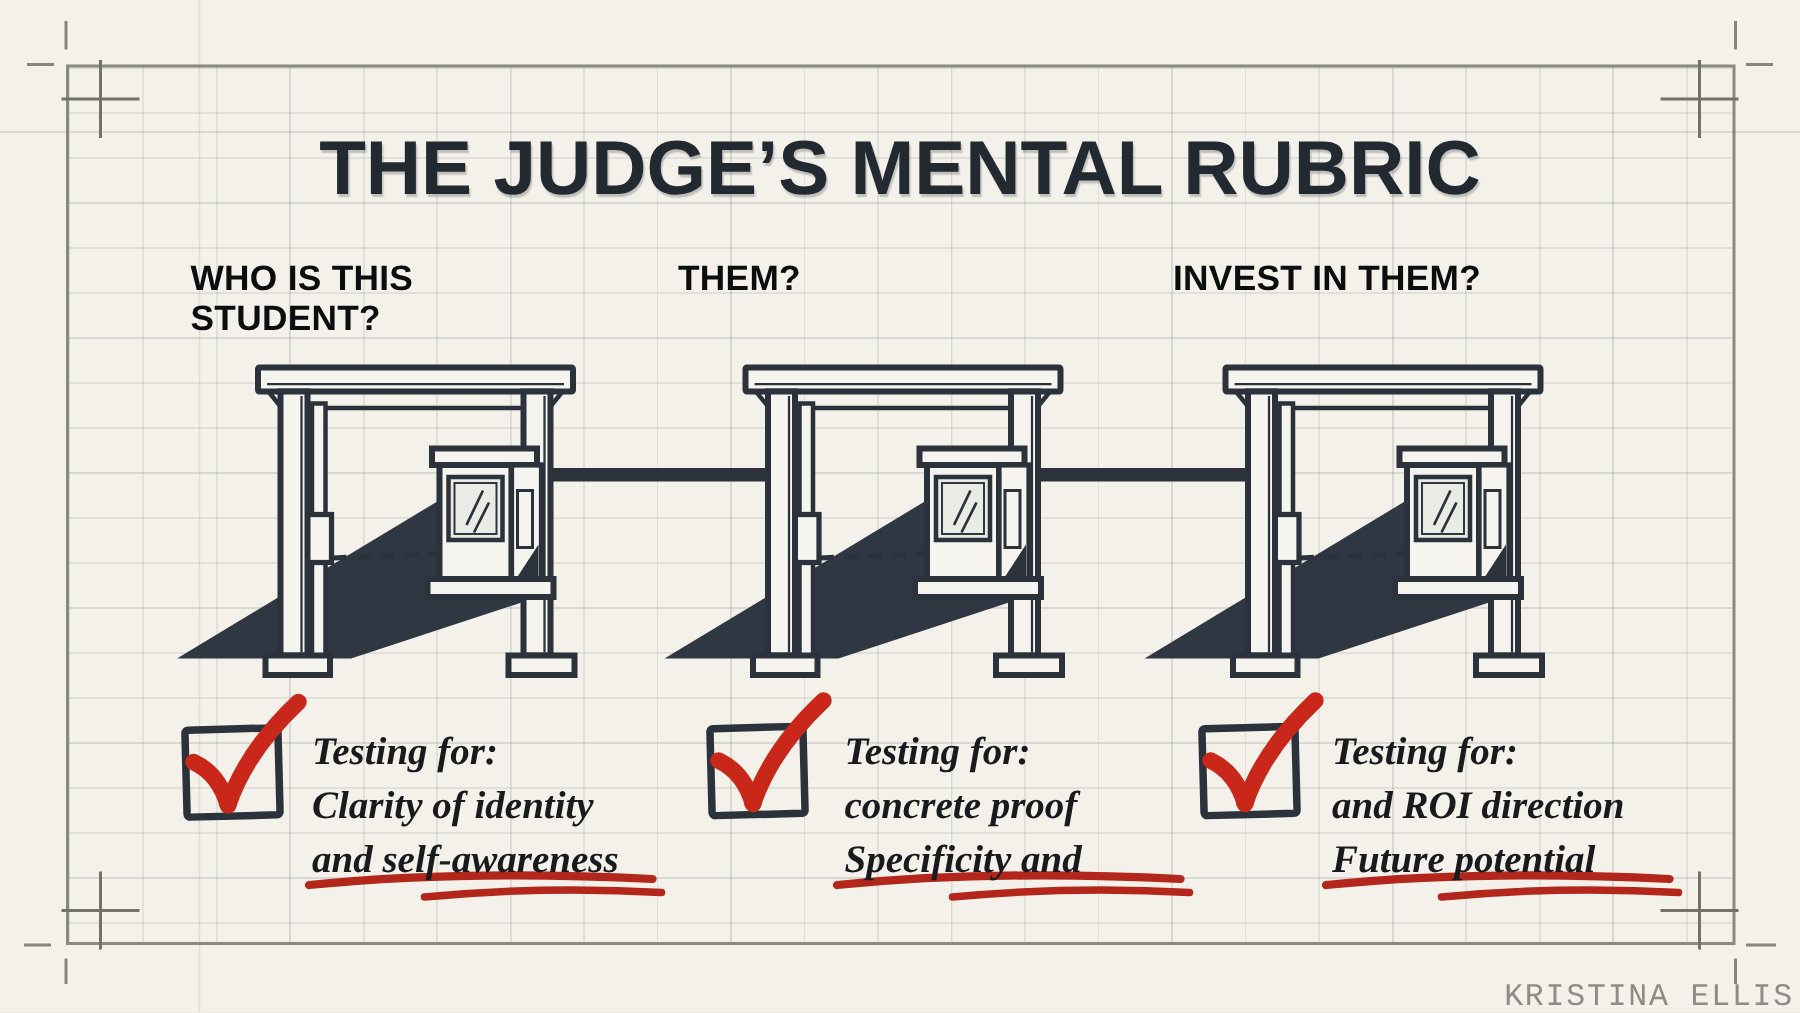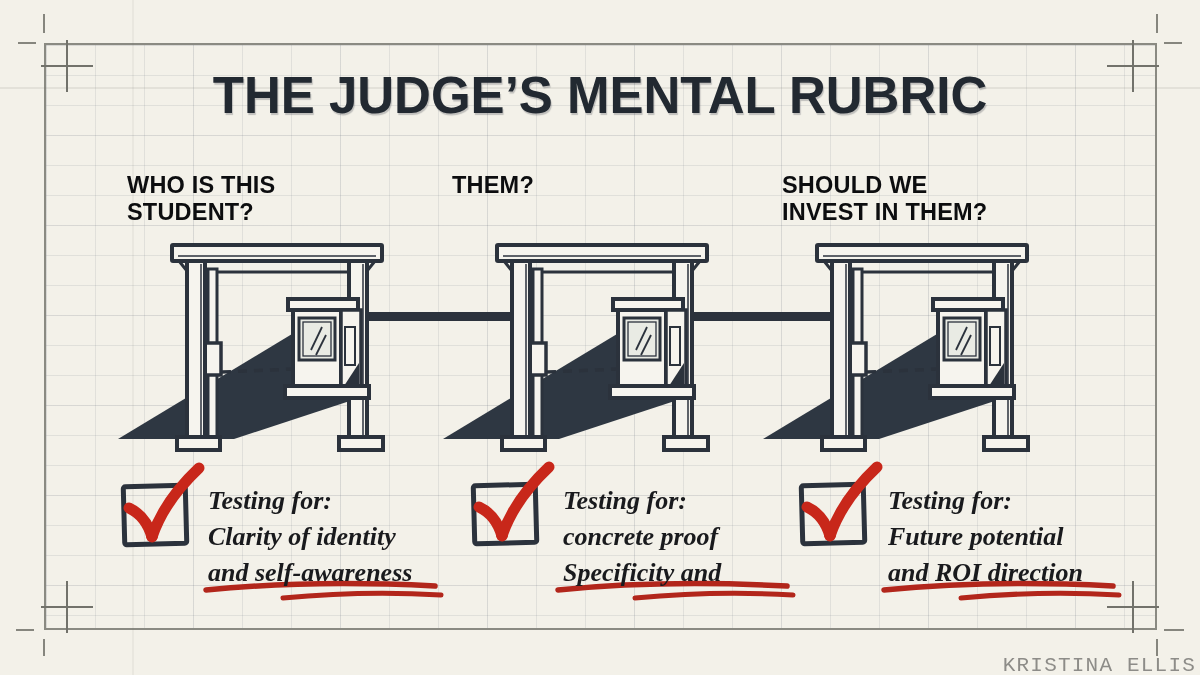--- a/index.html
+++ b/index.html
@@ -12,21 +12,21 @@
     position:absolute;left:44px;top:43px;width:1113px;height:587px;
     box-sizing:border-box;border:2px solid var(--frame,#8a8a82);
     background-image:
       repeating-linear-gradient(to right, rgba(110,118,130,0.14) 0 1px, transparent 1px 49px),
       repeating-linear-gradient(to bottom, rgba(110,118,130,0.14) 0 1px, transparent 1px 30px),
       repeating-linear-gradient(to right, rgba(110,118,130,0.08) 0 1px, transparent 1px 147px),
       repeating-linear-gradient(to bottom, rgba(110,118,130,0.08) 0 1px, transparent 1px 90px);
   }
   #art{position:absolute;left:0;top:0;}
   .title{
-    position:absolute;left:0;right:0;top:70px;margin:0;text-align:center;
+    position:absolute;left:0;right:0;top:70px;margin:16px;text-align:center;
     font-size:51px;line-height:1;font-weight:bold;letter-spacing:0px;
     color:var(--title,#222931);
     text-shadow:1px 2px 1px rgba(40,45,55,0.25);
   }
   .qheader{
     position:absolute;top:172px;width:300px;text-align:left;
     font-size:23.5px;line-height:27px;font-weight:bold;
     color:var(--question,#0c0d0f);letter-spacing:0.2px;
   }
   .q1{left:127px}.q2{left:452px}.q3{left:782px}
@@ -190,34 +190,33 @@
   <h1 class="title">THE JUDGE’S MENTAL RUBRIC</h1>
 
   <div class="qheader q1">
     <div>WHO IS THIS</div>
     <div>STUDENT?</div>
   </div>
   <div class="qheader q2">
     <div>THEM?</div>
   </div>
   <div class="qheader q3">
-    <div>SHOULD WE</div>
     <div>INVEST IN THEM?</div>
   </div>
 
   <div class="testing t1">
     <div>Testing for:</div>
     <div>Clarity of identity</div>
     <div>and self-awareness</div>
   </div>
   <div class="testing t2">
     <div>Testing for:</div>
     <div>concrete proof</div>
     <div>Specificity and</div>
   </div>
   <div class="testing t3">
     <div>Testing for:</div>
+    <div>and ROI direction</div>
     <div>Future potential</div>
-    <div>and ROI direction</div>
   </div>
 
   <div class="watermark">KRISTINA ELLIS</div>
 </div>
 
 </body></html>

